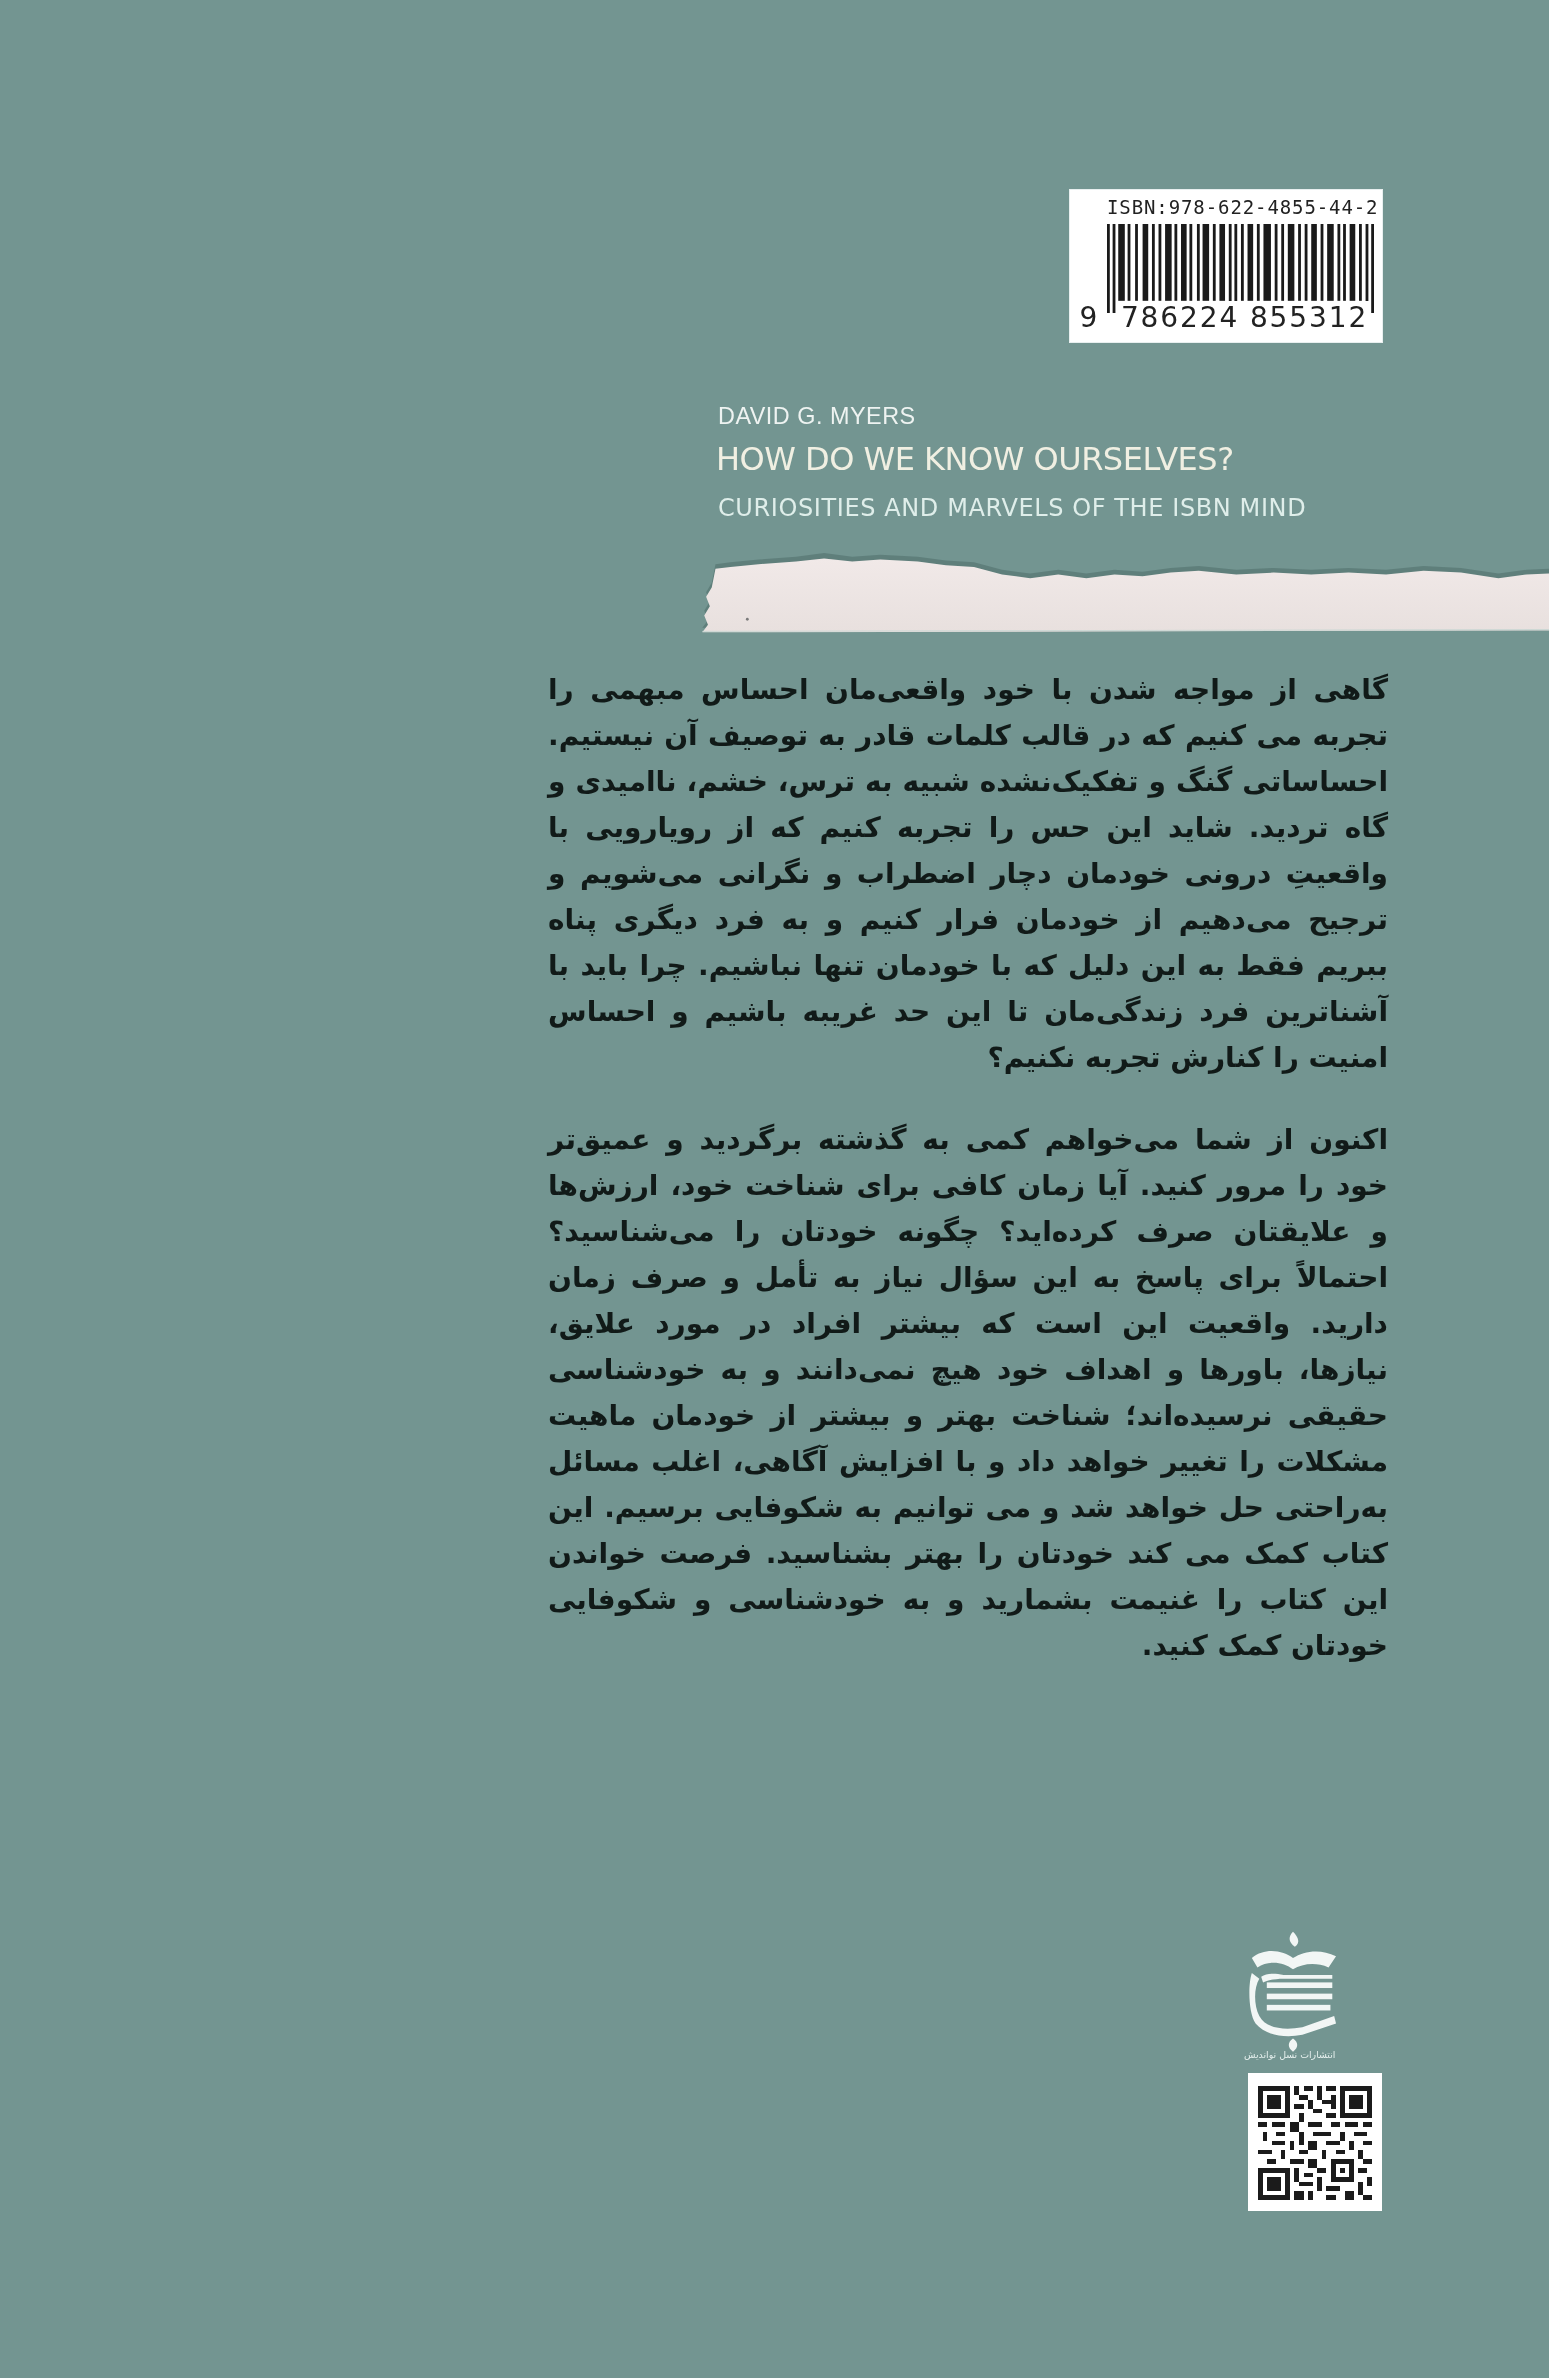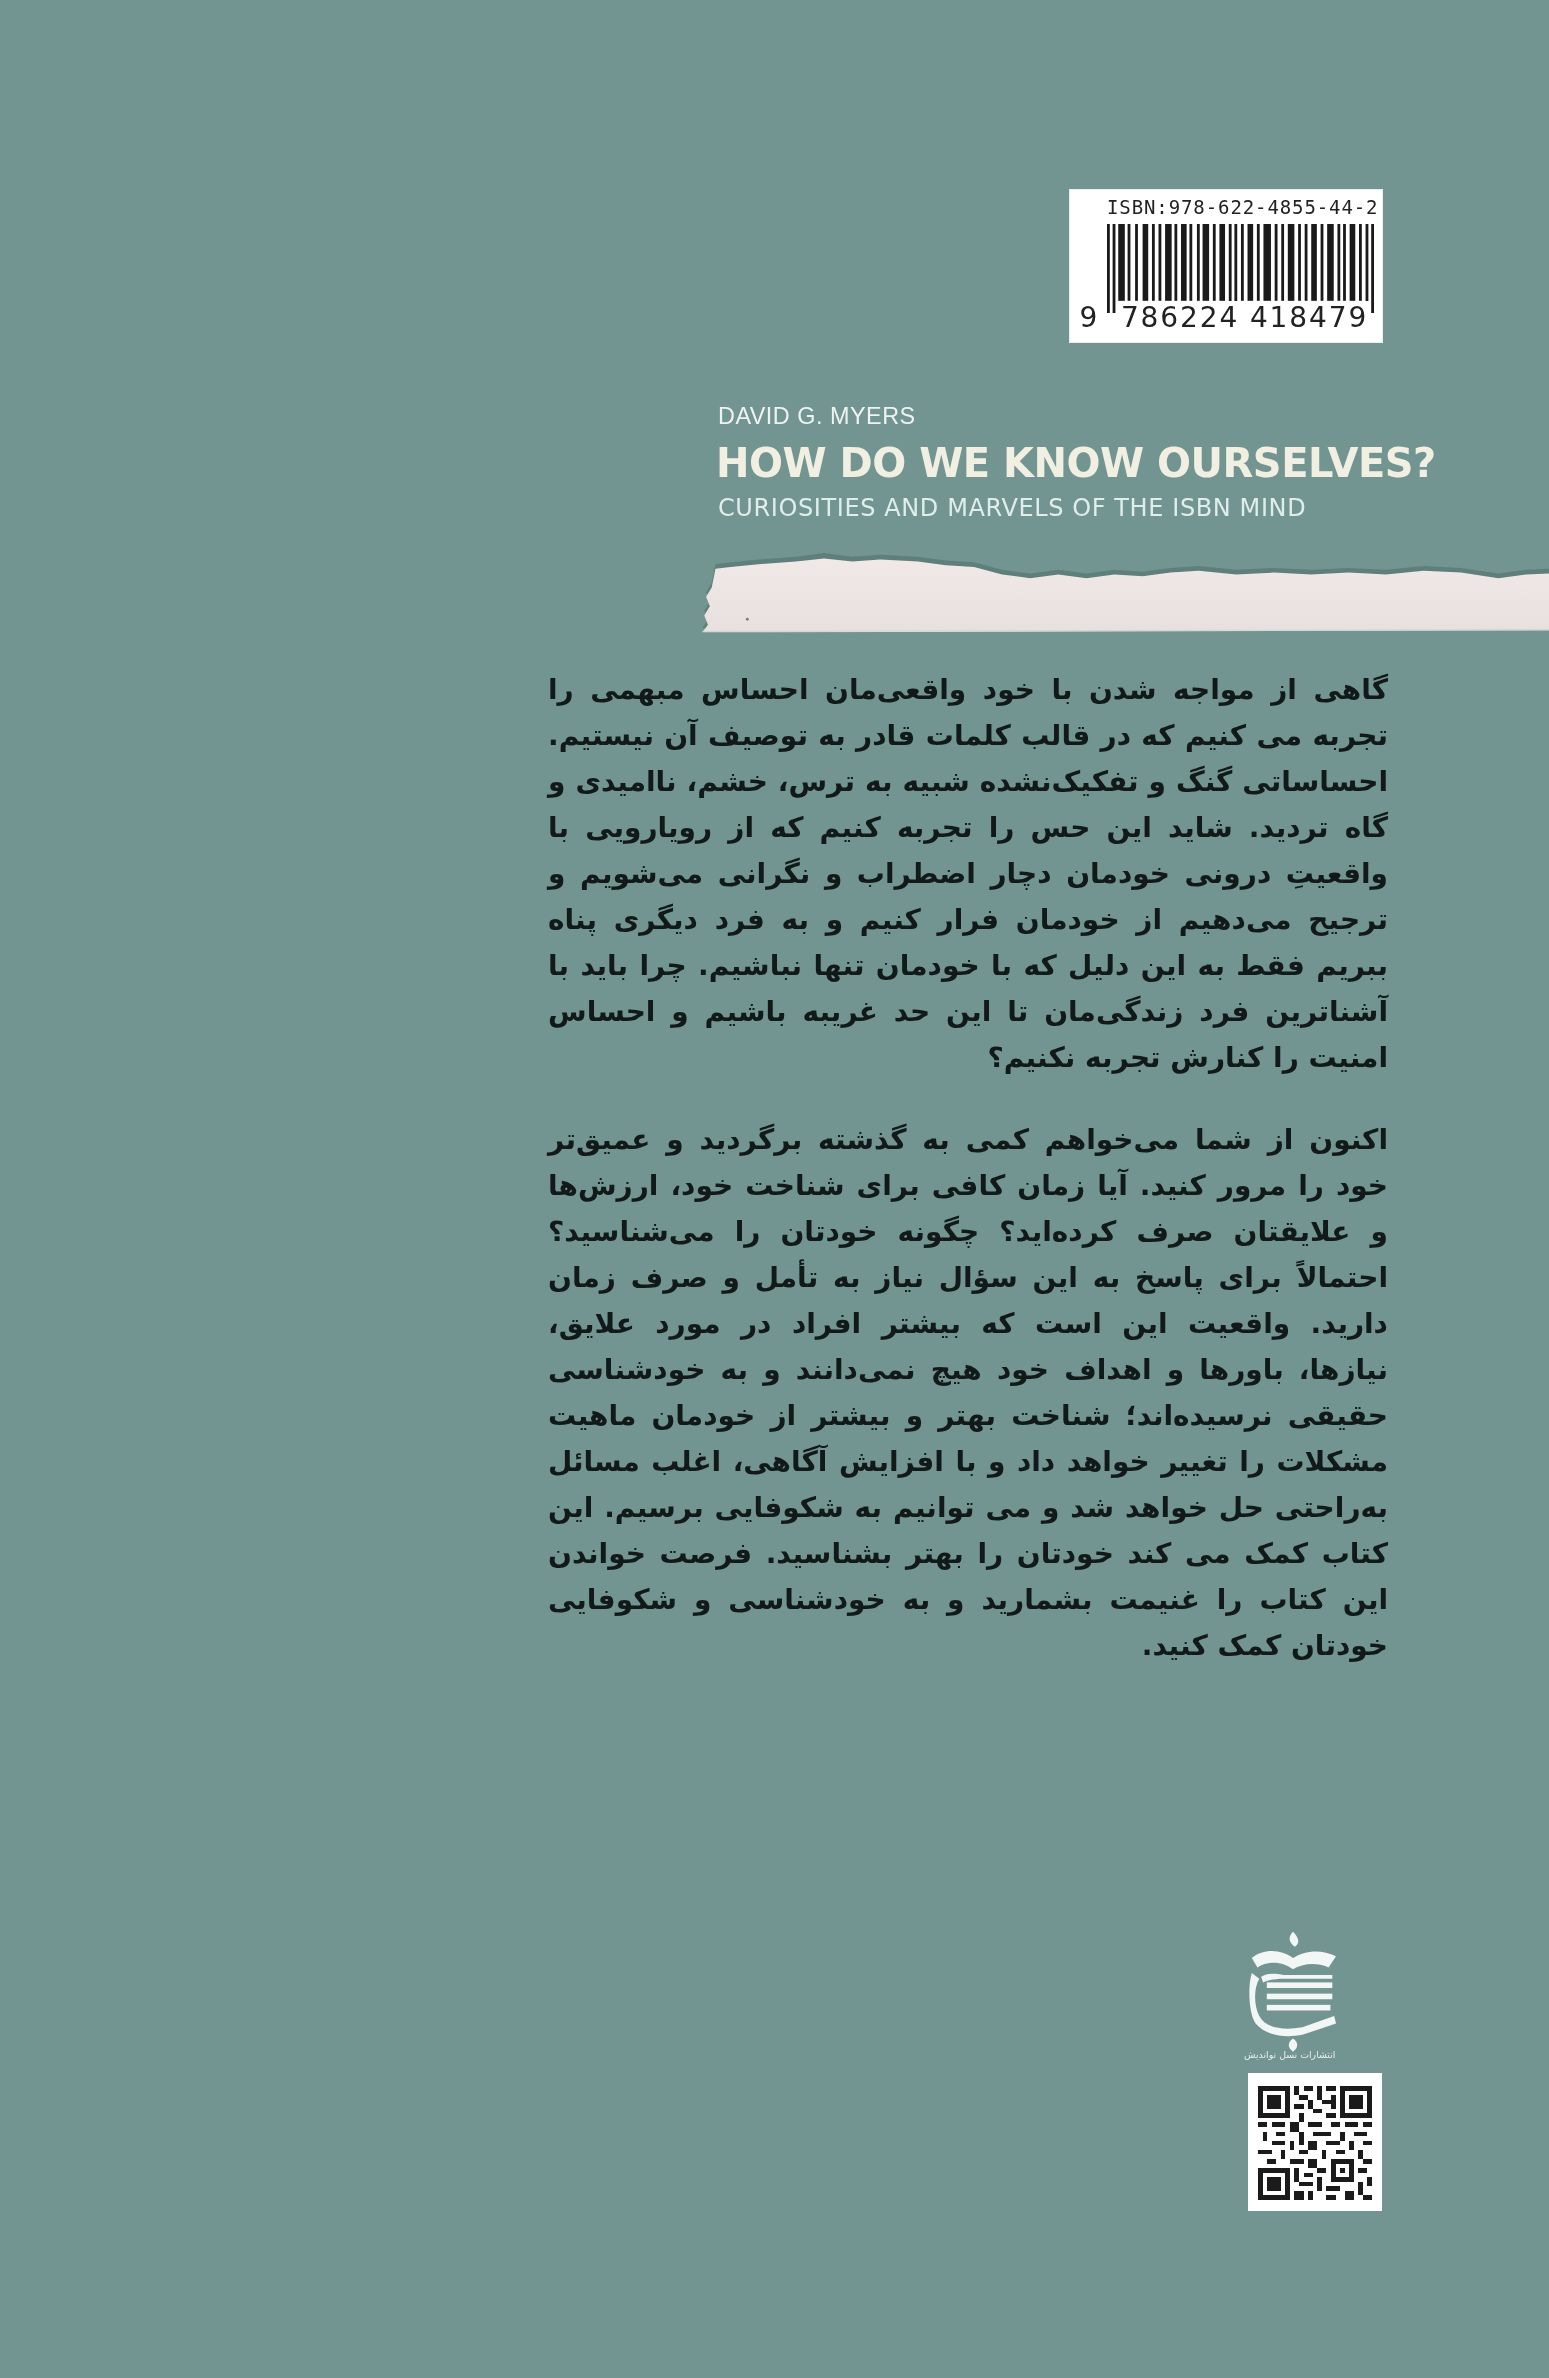--- a/index.html
+++ b/index.html
@@ -39,21 +39,21 @@
   }
 
   
   #author {
     left: 718px; top: 403px;
     font-family: "Liberation Sans", sans-serif; font-size: 23.4px; color: #eef3f1;
     letter-spacing: 0.5px;
   }
   #title {
     left: 716px; top: 440px;
-    font-family: "DejaVu Sans", sans-serif; font-weight: 700; font-size: 40px;
+    font-family: "DejaVu Sans", sans-serif; font-weight: 400; font-size: 32px;
     color: #f0efe2; letter-spacing: -0.5px; white-space: nowrap;
     -webkit-text-stroke: 0px;
   }
   #subtitle {
     left: 718px; top: 494px;
     font-family: "DejaVu Sans", sans-serif; font-size: 24px; color: #dfeeea;
     letter-spacing: 0.6px; white-space: nowrap;
   }
 
   
@@ -124,21 +124,21 @@
       <rect x="246" y="0" width="3" height="82"></rect>
       <rect x="252" y="0" width="3" height="82"></rect>
       <rect x="259" y="0" width="6" height="82"></rect>
       <rect x="269" y="0" width="3" height="82"></rect>
       <rect x="276" y="0" width="3" height="95"></rect>
       <rect x="282" y="0" width="3" height="95"></rect>
     </g>
   </svg>
   <div id="isbn-first-digit">9</div>
   <div id="isbn-digits-1">786224</div>
-  <div id="isbn-digits-2">418479</div>
+  <div id="isbn-digits-2">855312</div>
 </div>
 
 <div id="author" class="abs">DAVID G. MYERS</div>
 <div id="title" class="abs">HOW DO WE KNOW OURSELVES?</div>
 <div id="subtitle" class="abs">CURIOSITIES AND MARVELS OF THE ISBN MIND</div>
 
 <svg id="torn-strip" class="abs" viewBox="0 0 914 105" preserveAspectRatio="none">
   <defs>
     <linearGradient id="paperGrad" x1="0" y1="0" x2="0" y2="1">
       <stop offset="0" stop-color="#f1e9e8"></stop>

